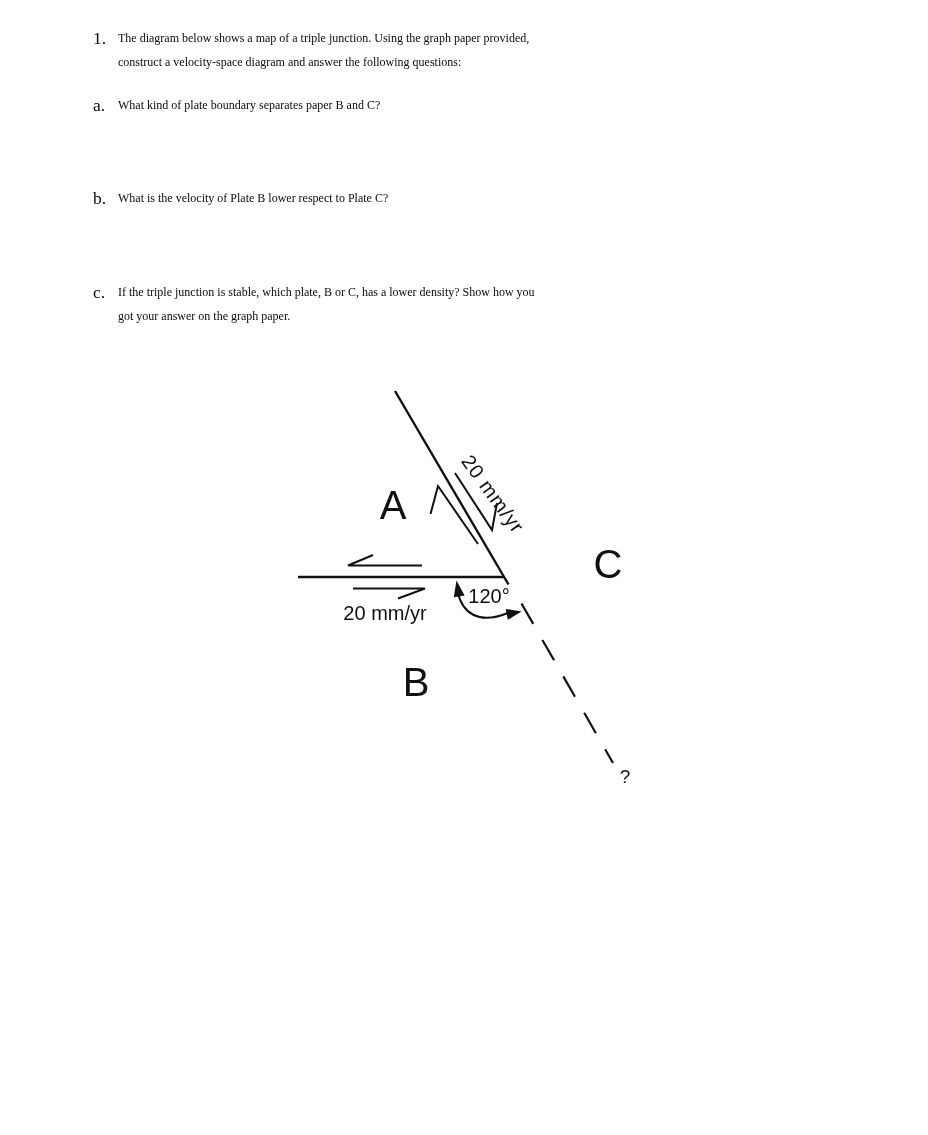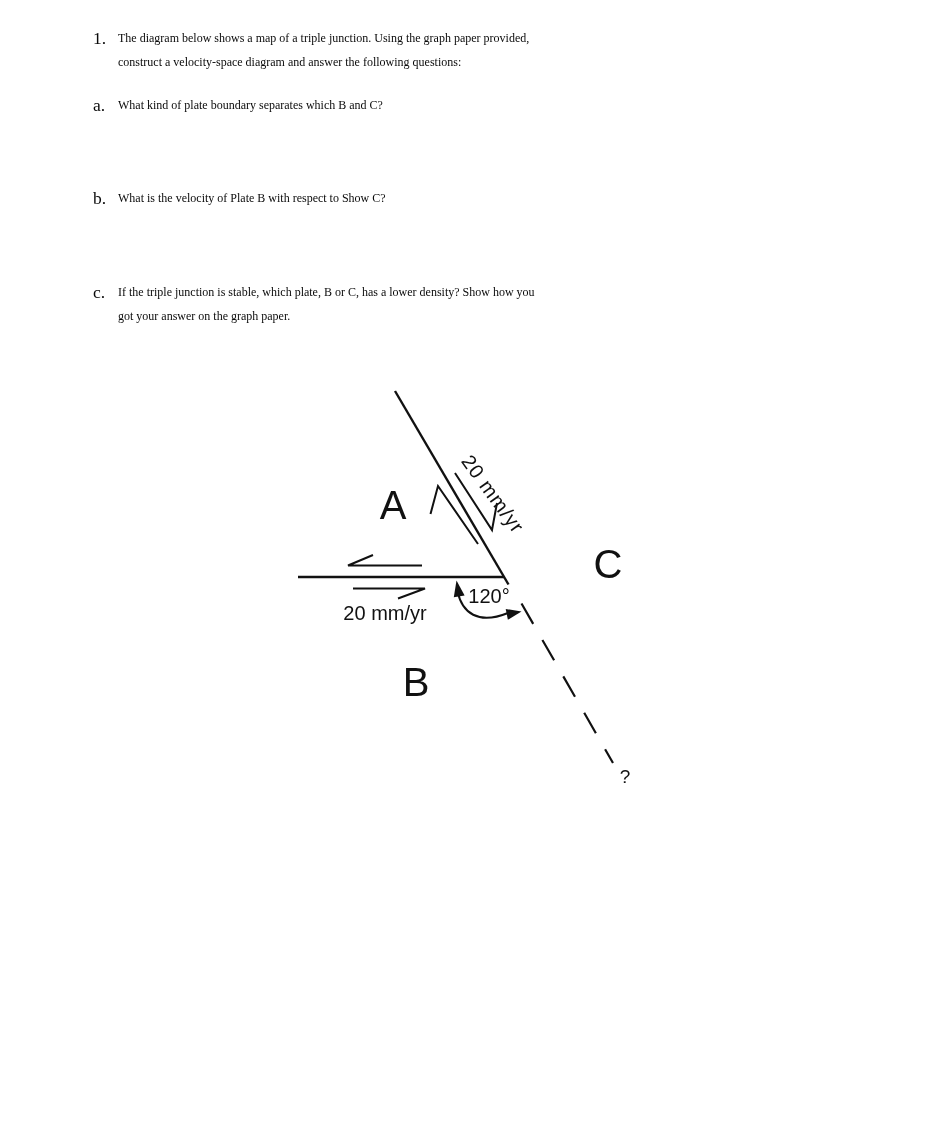--- a/index.html
+++ b/index.html
@@ -31,26 +31,26 @@
 <div class="page">
 
   <div class="qitem" style="top:26px">
     <span class="qnum">1.</span>
     <div class="qtext">The diagram below shows a map of a triple junction. Using the graph paper provided,
 construct a velocity-space diagram and answer the following questions:</div>
   </div>
 
   <div class="qitem" style="top:93px">
     <span class="qnum">a.</span>
-    <div class="qtext">What kind of plate boundary separates which B and C?</div>
+    <div class="qtext">What kind of plate boundary separates paper B and C?</div>
   </div>
 
   <div class="qitem" style="top:186px">
     <span class="qnum">b.</span>
-    <div class="qtext">What is the velocity of Plate B with respect to Show C?</div>
+    <div class="qtext">What is the velocity of Plate B lower respect to Plate C?</div>
   </div>
 
   <div class="qitem" style="top:280px">
     <span class="qnum">c.</span>
     <div class="qtext">If the triple junction is stable, which plate, B or C, has a lower density? Show how you
 got your answer on the graph paper.</div>
   </div>
 
   <svg width="928" height="1135" viewBox="0 0 928 1135">
 

